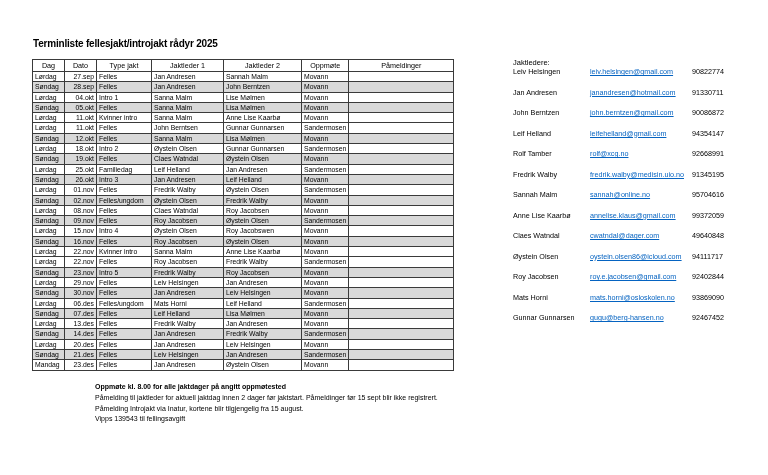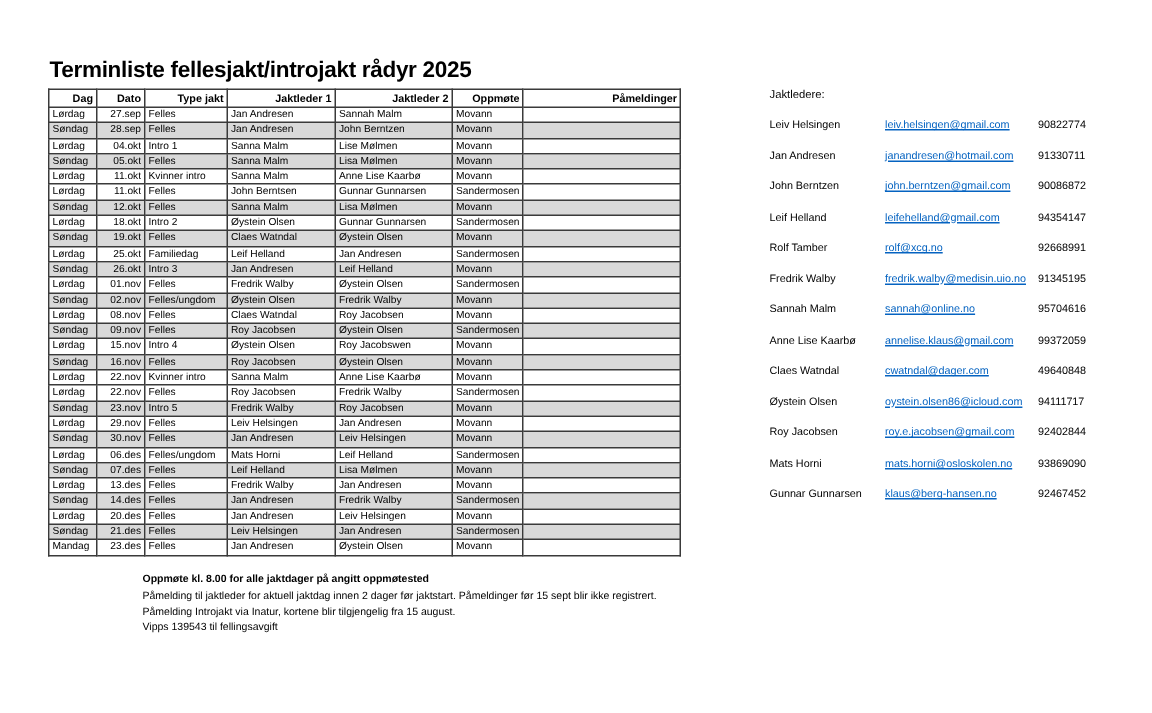--- a/index.html
+++ b/index.html
@@ -9,42 +9,42 @@
     font-family: "Liberation Sans", sans-serif;
     color: #000;
     position: relative;
     overflow: hidden;
   }
   .page { position: absolute; inset: 0; }
 
   .title {
     position: absolute; left: 33px; top: 38px;
     margin: 0;
-    font-size: 15px; font-weight: bold;
+    font-size: 10px; font-weight: bold;
     letter-spacing: -0.2px;
     white-space: nowrap;
   }
 
   table.schedule {
     position: absolute; left: 32px; top: 59px;
     border-collapse: collapse;
     table-layout: fixed;
   }
   table.schedule th, table.schedule td {
     border: 1px solid #3a3a3a;
     padding: 0 2px;
     overflow: hidden;
     white-space: nowrap;
     vertical-align: middle;
   }
   table.schedule th {
     height: 11px;
     font-size: 7.2px;
-    text-align: right;
-    font-weight: bold;
+    text-align: center;
+    font-weight: normal;
     background: #fff;
   }
   table.schedule td {
     height: 9.3px;
     font-size: 6.8px;
     line-height: 9.3px;
   }
   table.schedule tr.shaded td { background: var(--row-shade, #d9d9d9); }
   table.schedule td.right { text-align: right; }
 
@@ -53,21 +53,21 @@
     font-size: 7px; line-height: 10.8px;
     white-space: nowrap;
   }
   .notes p { margin: 0; }
   .notes p:first-child { font-weight: bold; }
 
   .contacts {
     position: absolute; left: 513px; top: 58px;
     font-size: 7.2px;
   }
-  .contacts .heading { margin-bottom: 11px; font-size: 7.5px; }
+  .contacts .heading { font-size: 7.5px; }
   .contact-row {
     display: flex; align-items: baseline;
     height: 20.5px;
     width: 246px;
   }
   .contact-name { width: 77px; flex: none; white-space: nowrap; }
   .contact-email {
     width: 102px; flex: none; white-space: nowrap;
     color: var(--link-color, #0563c1);
     text-decoration: underline;
@@ -433,19 +433,19 @@
           <a class="contact-email">roy.e.jacobsen@gmail.com</a>
           <span class="contact-phone">92402844</span>
         </div>
         <div class="contact-row">
           <span class="contact-name">Mats Horni</span>
           <a class="contact-email">mats.horni@osloskolen.no</a>
           <span class="contact-phone">93869090</span>
         </div>
         <div class="contact-row">
           <span class="contact-name">Gunnar Gunnarsen</span>
-          <a class="contact-email">klaus@berg-hansen.no</a>
+          <a class="contact-email">gugu@berg-hansen.no</a>
           <span class="contact-phone">92467452</span>
         </div>
       </div>
   </div>
 
 </div>
 
 </body></html>

